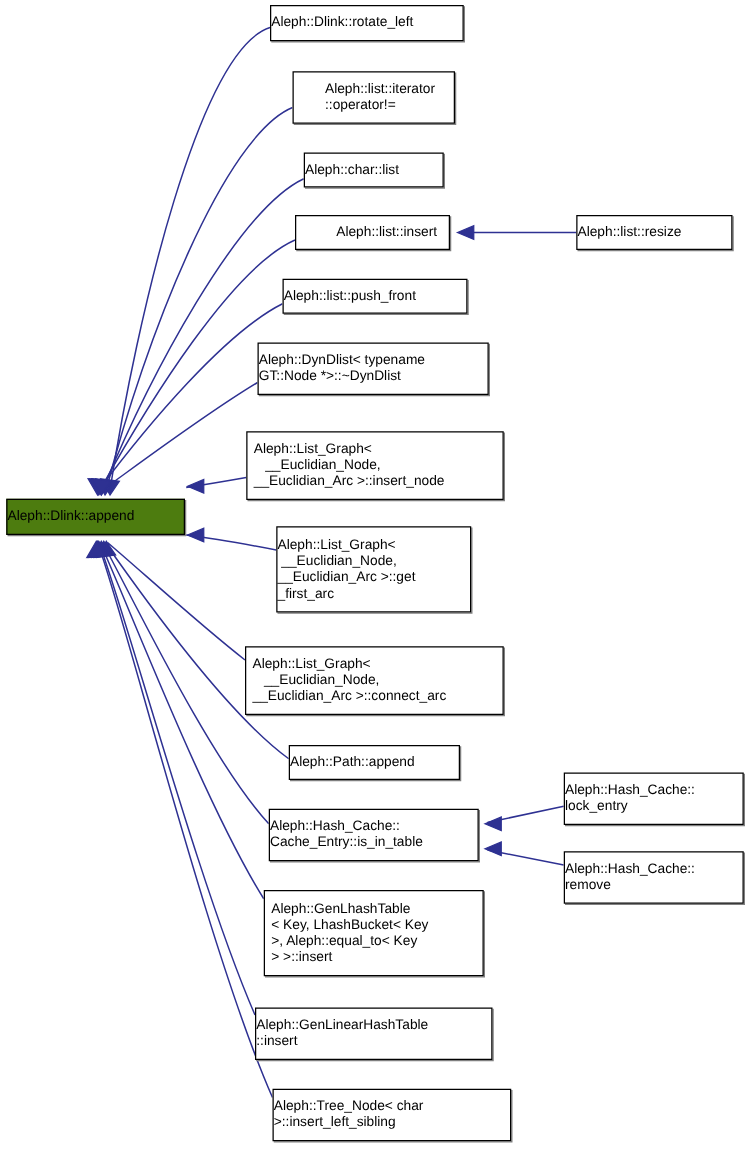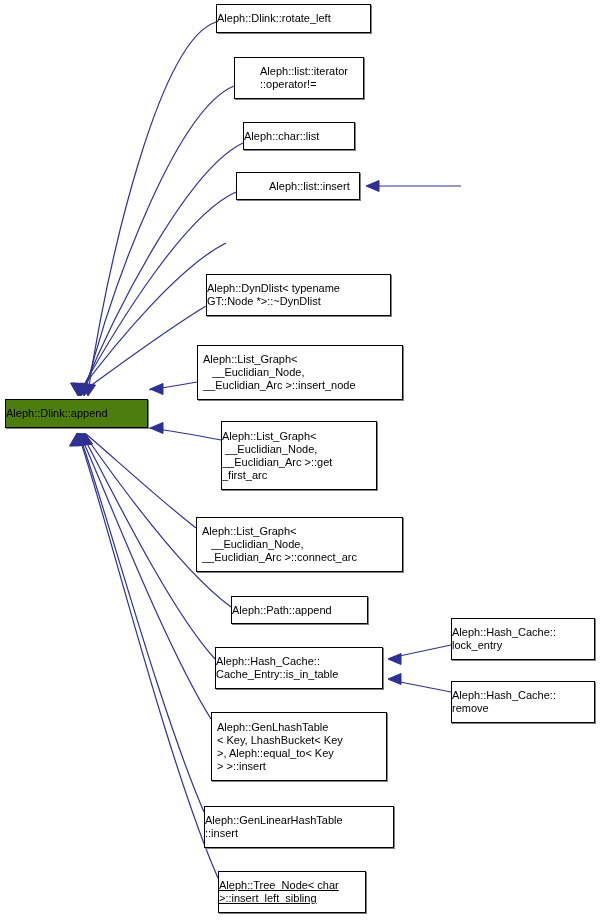--- a/index.html
+++ b/index.html
@@ -92,24 +92,26 @@
       <path d="M 204,812 C 158,706 100,488 79,434" fill="none" stroke="#2e3192" stroke-width="1.2"></path>
       <polygon points="78,433 70.5,446 85.5,444" fill="#2e3192" stroke="#2e3192"></polygon>
       <path d="M 218,878 C 166,760 100,492 78,434" fill="none" stroke="#2e3192" stroke-width="1.2"></path>
       <polygon points="77,433 69.5,446 84.5,444" fill="#2e3192" stroke="#2e3192"></polygon>
     </svg>
 <div class="node root" title="Aleph::Dlink::append" style="left: 5px; top: 399px; width: 143px; height: 29px;"><span class="nline">Aleph::Dlink::append</span></div>
     <div class="node" title="Aleph::Dlink::rotate_left" style="left: 216px; top: 4px; width: 155px; height: 29px;"><span class="nline">Aleph::Dlink::rotate_left</span></div>
     <div class="node" title="Aleph::list::iterator::operator!=" style="left: 234px; top: 57px; width: 130px; height: 42px; padding-left: 25px;"><span class="nline">Aleph::list::iterator</span><span class="nline">::operator!=</span></div>
     <div class="node" title="Aleph::list::list" style="left: 243px; top: 122px; width: 112px; height: 28px;"><span class="nline">Aleph::char::list</span></div>
     <div class="node" title="Aleph::list::insert" style="left: 236px; top: 172px; width: 124px; height: 28px; padding-left: 32px;"><span class="nline">Aleph::list::insert</span></div>
+    <div class="node" title="Aleph::list::resize" style="left: 461px; top: 172px; width: 125px; height: 28px;"><span class="nline">Aleph::list::resize</span></div>
+    <div class="node" title="Aleph::list::push_front" style="left: 226px; top: 223px; width: 148px; height: 28px;"><span class="nline">Aleph::list::push_front</span></div>
     <div class="node" title="Aleph::DynDlist&lt; typename GT::Node *&gt;::~DynDlist" style="left: 206px; top: 274px; width: 185px; height: 42px;"><span class="nline">Aleph::DynDlist&lt; typename</span><span class="nline">GT::Node *&gt;::~DynDlist</span></div>
     <div class="node leftalign" title="Aleph::List_Graph&lt; __Euclidian_Node, __Euclidian_Arc &gt;::insert_node" style="left: 197px; top: 345px; width: 206px; height: 55px;"><span class="nline">Aleph::List_Graph&lt;</span><span class="nline">   __Euclidian_Node,</span><span class="nline">__Euclidian_Arc &gt;::insert_node</span></div>
     <div class="node" title="Aleph::List_Graph&lt; __Euclidian_Node, __Euclidian_Arc &gt;::get_first_arc" style="left: 221px; top: 421px; width: 156px; height: 69px;"><span class="nline">Aleph::List_Graph&lt;</span><span class="nline"> __Euclidian_Node,</span><span class="nline">__Euclidian_Arc &gt;::get</span><span class="nline">_first_arc</span></div>
     <div class="node leftalign" title="Aleph::List_Graph&lt; __Euclidian_Node, __Euclidian_Arc &gt;::connect_arc" style="left: 196px; top: 517px; width: 207px; height: 55px;"><span class="nline">Aleph::List_Graph&lt;</span><span class="nline">   __Euclidian_Node,</span><span class="nline">__Euclidian_Arc &gt;::connect_arc</span></div>
     <div class="node" title="Aleph::Path::append" style="left: 231px; top: 596px; width: 137px; height: 28px;"><span class="nline">Aleph::Path::append</span></div>
     <div class="node" title="Aleph::Hash_Cache::Cache_Entry::is_in_table" style="left: 215px; top: 647px; width: 168px; height: 42px;"><span class="nline">Aleph::Hash_Cache::</span><span class="nline">Cache_Entry::is_in_table</span></div>
     <div class="node" title="Aleph::Hash_Cache::lock_entry" style="left: 451px; top: 618px; width: 144px; height: 42px;"><span class="nline">Aleph::Hash_Cache::</span><span class="nline">lock_entry</span></div>
     <div class="node" title="Aleph::Hash_Cache::remove" style="left: 451px; top: 681px; width: 144px; height: 42px;"><span class="nline">Aleph::Hash_Cache::</span><span class="nline">remove</span></div>
     <div class="node leftalign" title="Aleph::GenLhashTable&lt; Key, LhashBucket&lt; Key &gt;, Aleph::equal_to&lt; Key &gt; &gt;::insert" style="left: 211px; top: 712px; width: 176px; height: 69px;"><span class="nline">Aleph::GenLhashTable</span><span class="nline">&lt; Key, LhashBucket&lt; Key</span><span class="nline">&gt;, Aleph::equal_to&lt; Key</span><span class="nline">&gt; &gt;::insert</span></div>
     <div class="node" title="Aleph::GenLinearHashTable::insert" style="left: 204px; top: 806px; width: 190px; height: 42px;"><span class="nline">Aleph::GenLinearHashTable</span><span class="nline">::insert</span></div>
-    <div class="node" title="Aleph::Tree_Node&lt; char &gt;::insert_left_sibling" style="left: 218px; top: 871px; width: 148px; height: 42px; text-decoration: underline;"><span class="nline">Aleph::Tree_Node&lt; char</span><span class="nline">&gt;::insert_left_sibling</span></div>
+    <div class="node" title="Aleph::Tree_Node&lt; char &gt;::insert_left_sibling" style="left: 218px; top: 871px; width: 191px; height: 42px;"><span class="nline">Aleph::Tree_Node&lt; char</span><span class="nline">&gt;::insert_left_sibling</span></div>
   </div>
 
 </body></html>

